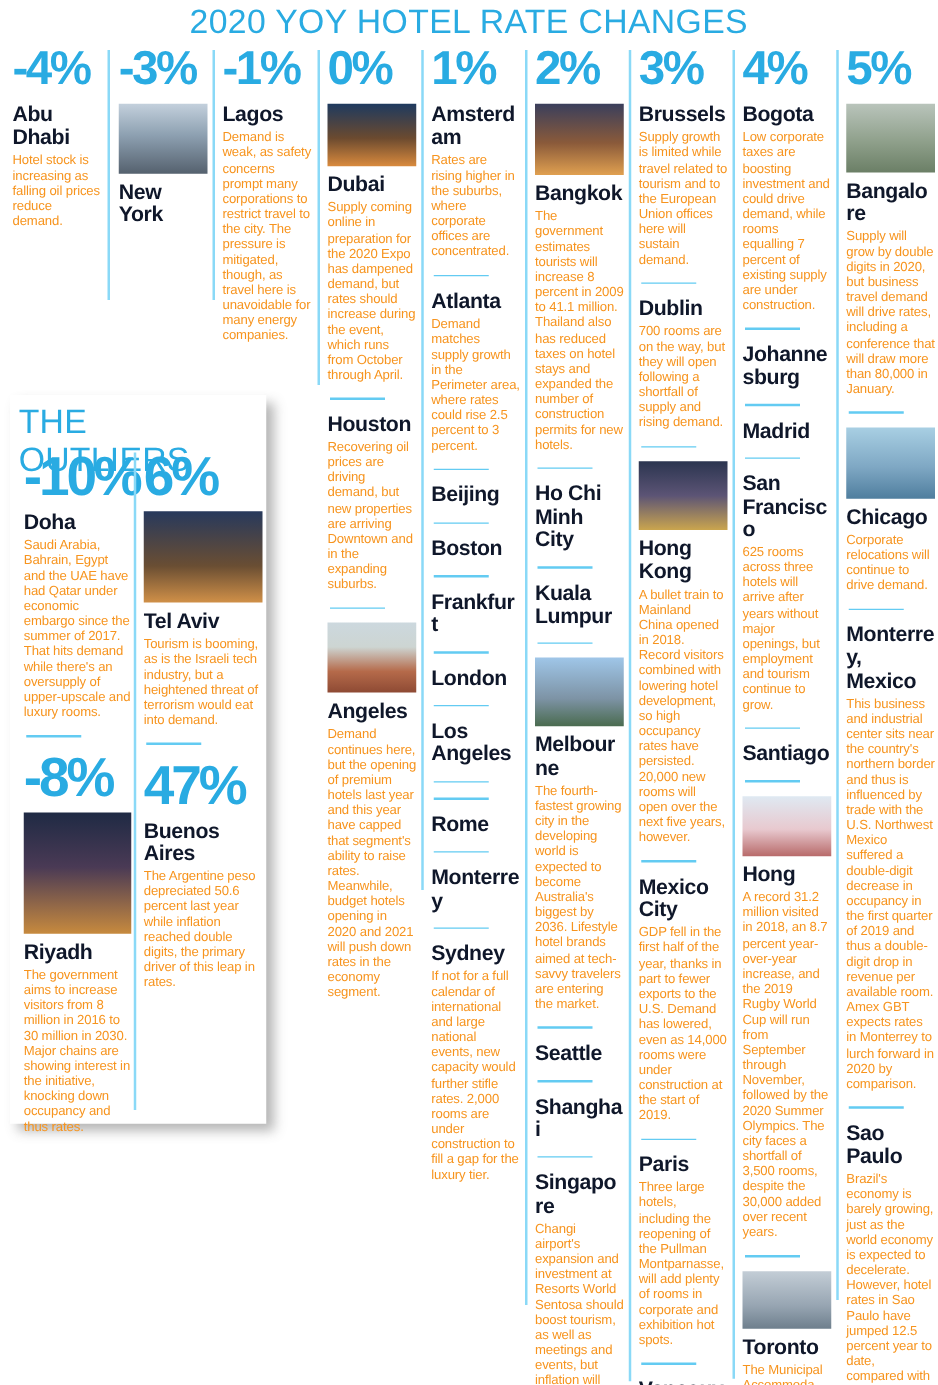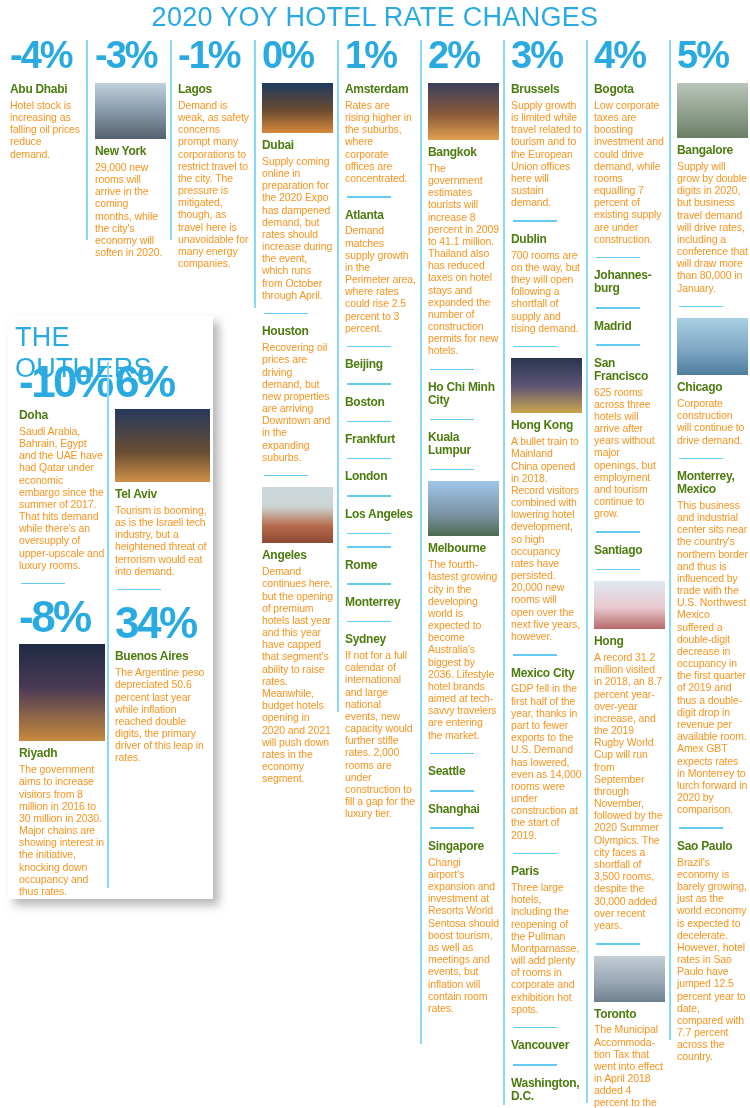--- a/index.html
+++ b/index.html
@@ -3,21 +3,21 @@
 <meta charset="utf-8">
 <style>
   html,body{margin:0;padding:0;background:#fff;}
   .page{position:relative;width:750px;height:1108px;background:#fff;overflow:hidden;
         font-family:"Liberation Sans",sans-serif;}
   .main-title{position:absolute;top:2px;left:0;width:100%;margin:0;text-align:center;
               font-size:27px;font-weight:400;color:#29abe2;letter-spacing:0.3px;}
   
   .rate-col{position:absolute;top:36px;width:71px;}
   .pct{margin:0 0 9px;font-size:38px;font-weight:700;color:#29abe2;letter-spacing:-2px;line-height:1;}
-  .city{margin:0 0 3px;font-size:12px;font-weight:700;color:#4d7c0f;line-height:1.07;
+  .city{margin:0 0 3px;font-size:17px;font-weight:700;color:#0f172a;line-height:1.07;
         letter-spacing:-0.3px;overflow-wrap:break-word;hyphens:manual;}
   .body{margin:0;font-size:10.5px;color:#f7941e;line-height:1.16;letter-spacing:-0.1px;
         overflow-wrap:break-word;hyphens:manual;}
   .divider{width:44px;height:1.5px;background:#63cbf2;margin:12px 0 11px 2px;}
   .sep{position:absolute;top:40px;width:1.5px;background:#8ad9f7;}
   .photo{width:100%;margin:0 0 6px;}
   
   .photo-new-york-skyline{background:linear-gradient(180deg,#c3d0dc 0%,#8da0b1 45%,#55616e 100%);}
   .photo-dubai-marina-night{background:linear-gradient(180deg,#1e3a5f 0%,#6b4a2f 55%,#d98a3d 100%);}
   .photo-munich-rooftops{background:linear-gradient(180deg,#ccd8de 0%,#cdd5d2 35%,#b56a4a 70%,#8e4a34 100%);}
@@ -50,21 +50,20 @@
         <div class="entry">
           <h3 class="city">Abu Dhabi</h3>
           <p class="body">Hotel stock is increasing as falling oil prices reduce demand.</p>
         </div>
       </div>
       <div class="rate-col" style="left: 95px; width: 71px;">
         <div class="pct">-3%</div>
         <div class="entry">
           <div class="photo photo-new-york-skyline" style="height: 56px;"></div>
           <h3 class="city">New York</h3>
-          <p class="body">29,000 new rooms will arrive in the coming months, while the city's economy will soften in 2020.</p>
         </div>
       </div>
       <div class="rate-col" style="left: 178px; width: 71px;">
         <div class="pct">-1%</div>
         <div class="entry">
           <h3 class="city">Lagos</h3>
           <p class="body">Demand is weak, as safety concerns prompt many corporations to restrict travel to the city. The pressure is mitigated, though, as travel here is unavoidable for many energy companies.</p>
         </div>
       </div>
       <div class="rate-col" style="left: 262px; width: 71px;">
@@ -243,21 +242,21 @@
         <div class="pct">5%</div>
         <div class="entry">
           <div class="photo photo-bangalore-skyline" style="height: 55px;"></div>
           <h3 class="city">Bangalore</h3>
           <p class="body">Supply will grow by double digits in 2020, but business travel demand will drive rates, including a conference that will draw more than 80,000 in January.</p>
         </div>
         <div class="divider"></div>
         <div class="entry">
           <div class="photo photo-chicago-lakefront" style="height: 57px;"></div>
           <h3 class="city">Chicago</h3>
-          <p class="body">Corporate construction will continue to drive demand.</p>
+          <p class="body">Corporate relocations will continue to drive demand.</p>
         </div>
         <div class="divider"></div>
         <div class="entry">
           <h3 class="city">Monterrey, Mexico</h3>
           <p class="body">This business and industrial center sits near the country's northern border and thus is influenced by trade with the U.S. Northwest Mexico suffered a double-digit decrease in occupancy in the first quarter of 2019 and thus a double-digit drop in revenue per available room. Amex GBT expects rates in Monterrey to lurch forward in 2020 by comparison.</p>
         </div>
         <div class="divider"></div>
         <div class="entry">
           <h3 class="city">Sao Paulo</h3>
           <p class="body">Brazil's economy is barely growing, just as the world economy is expected to decelerate. However, hotel rates in Sao Paulo have jumped 12.5 percent year to date, compared with 7.7 percent across the country.</p>
@@ -292,21 +291,21 @@
         </div>
         <div class="out-col" style="left: 107px; width: 95px;">
           <div class="entry">
             <div class="opct">6%</div>
             <div class="photo photo-tel-aviv-night" style="height: 73px;"></div>
             <h3 class="city">Tel Aviv</h3>
             <p class="body">Tourism is booming, as is the Israeli tech industry, but a heightened threat of terrorism would eat into demand.</p>
           </div>
           <div class="divider"></div>
           <div class="entry">
-            <div class="opct">34%</div>
+            <div class="opct">47%</div>
             <h3 class="city">Buenos Aires</h3>
             <p class="body">The Argentine peso depreciated 50.6 percent last year while inflation reached double digits, the primary driver of this leap in rates.</p>
           </div>
         </div>
       </div>
     <div class="out-sep"></div>
   </div>
 </div>
 
 </body></html>

